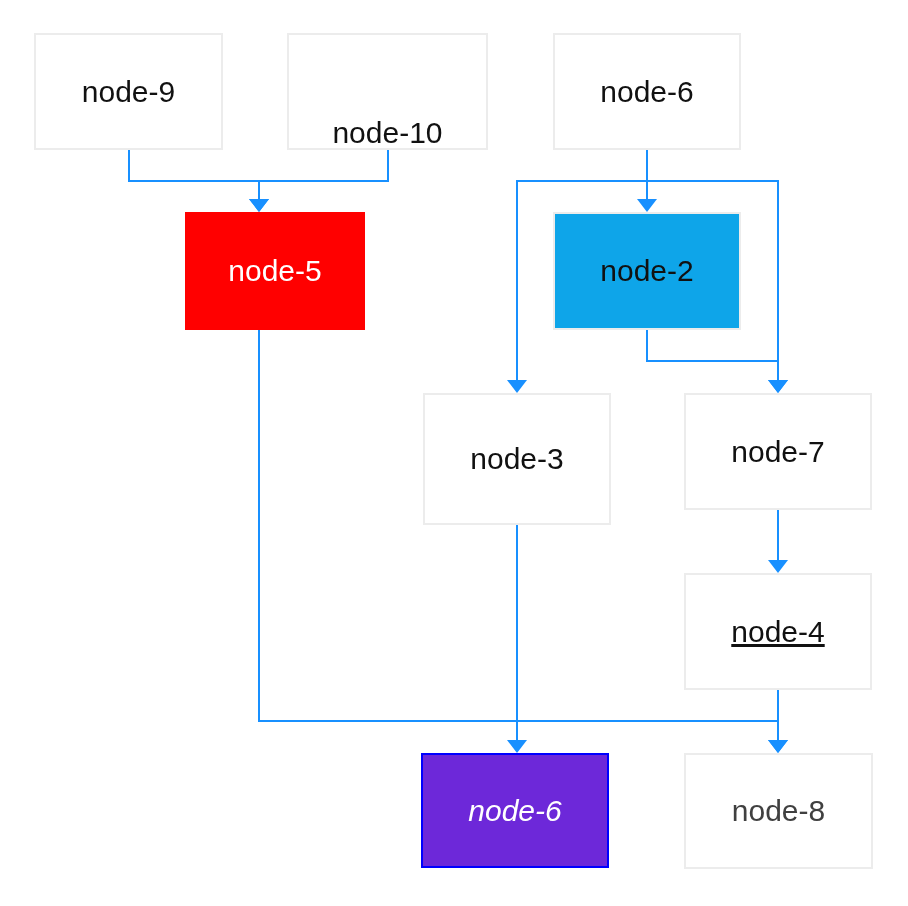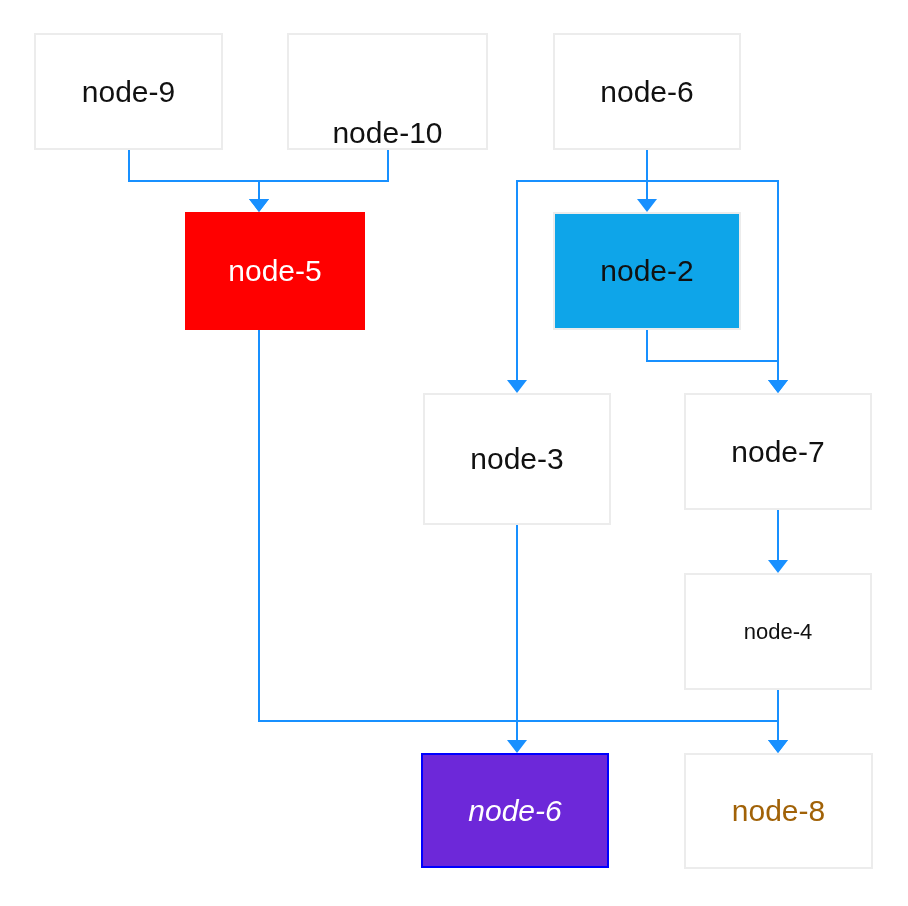--- a/index.html
+++ b/index.html
@@ -100,22 +100,22 @@
       <div class="node" style="left: 553px; top: 212px; width: 188px; height: 118px; background: #0ea5e9; border-color: rgb(236, 236, 236);">
         <span class="node-label" style="color: rgb(17, 17, 17); font-size: 30px;">node-2</span>
       </div>
       <div class="node" style="left: 423px; top: 393px; width: 188px; height: 132px; background: rgb(255, 255, 255); border-color: rgb(236, 236, 236);">
         <span class="node-label" style="color: rgb(17, 17, 17); font-size: 30px;">node-3</span>
       </div>
       <div class="node" style="left: 684px; top: 393px; width: 188px; height: 117px; background: rgb(255, 255, 255); border-color: rgb(236, 236, 236); text-align: right;">
         <span class="node-label" style="color: rgb(17, 17, 17); font-size: 30px;">node-7</span>
       </div>
       <div class="node" style="left: 684px; top: 573px; width: 188px; height: 117px; background: rgb(255, 255, 255); border-color: rgb(236, 236, 236);">
-        <span class="node-label" style="color: rgb(17, 17, 17); font-size: 22px;">node-4</span>
+        <span class="node-label" style="color: rgb(17, 17, 17); font-size: 30px; text-decoration: underline;">node-4</span>
       </div>
       <div class="node" style="left: 421px; top: 753px; width: 188px; height: 115px; background: #6d28d9; border-color: rgb(0, 0, 255); font-style: italic;">
         <span class="node-label" style="color: rgb(255, 255, 255); font-size: 30px;">node-6</span>
       </div>
       <div class="node" style="left: 684px; top: 753px; width: 189px; height: 116px; background: rgb(255, 255, 255); border-color: rgb(236, 236, 236);">
-        <span class="node-label" style="color: #a16207; font-size: 30px;">node-8</span>
+        <span class="node-label" style="color: #404040; font-size: 30px;">node-8</span>
       </div>
     </div>
 </div>
 
 </body></html>

